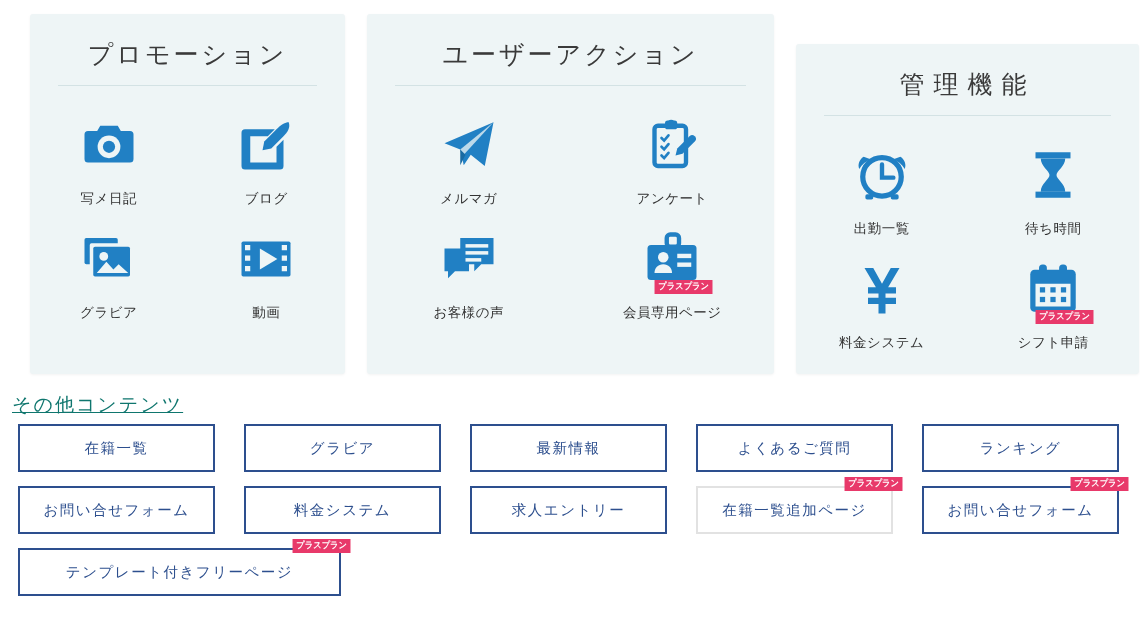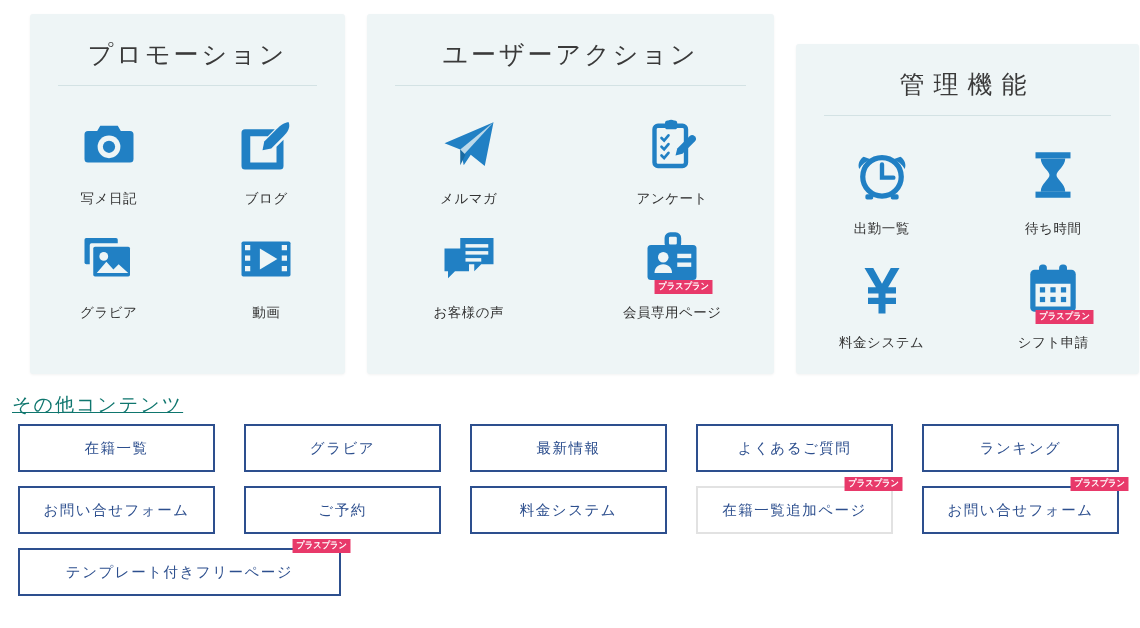--- a/index.html
+++ b/index.html
@@ -317,24 +317,24 @@
       <div class="link-btn">
         <span>よくあるご質問</span>
       </div>
       <div class="link-btn">
         <span>ランキング</span>
       </div>
       <div class="link-btn">
         <span>お問い合せフォーム</span>
       </div>
       <div class="link-btn">
-        <span>ご予約</span>
-      </div>
-      <div class="link-btn">
         <span>料金システム</span>
+      </div>
+      <div class="link-btn">
+        <span>求人エントリー</span>
       </div>
       <div class="link-btn disabled">
         <span>在籍一覧追加ページ</span>
         <span class="badge badge-btn">プラスプラン</span>
       </div>
       <div class="link-btn">
         <span>お問い合せフォーム</span>
         <span class="badge badge-btn">プラスプラン</span>
       </div>
       <div class="link-btn wide">

